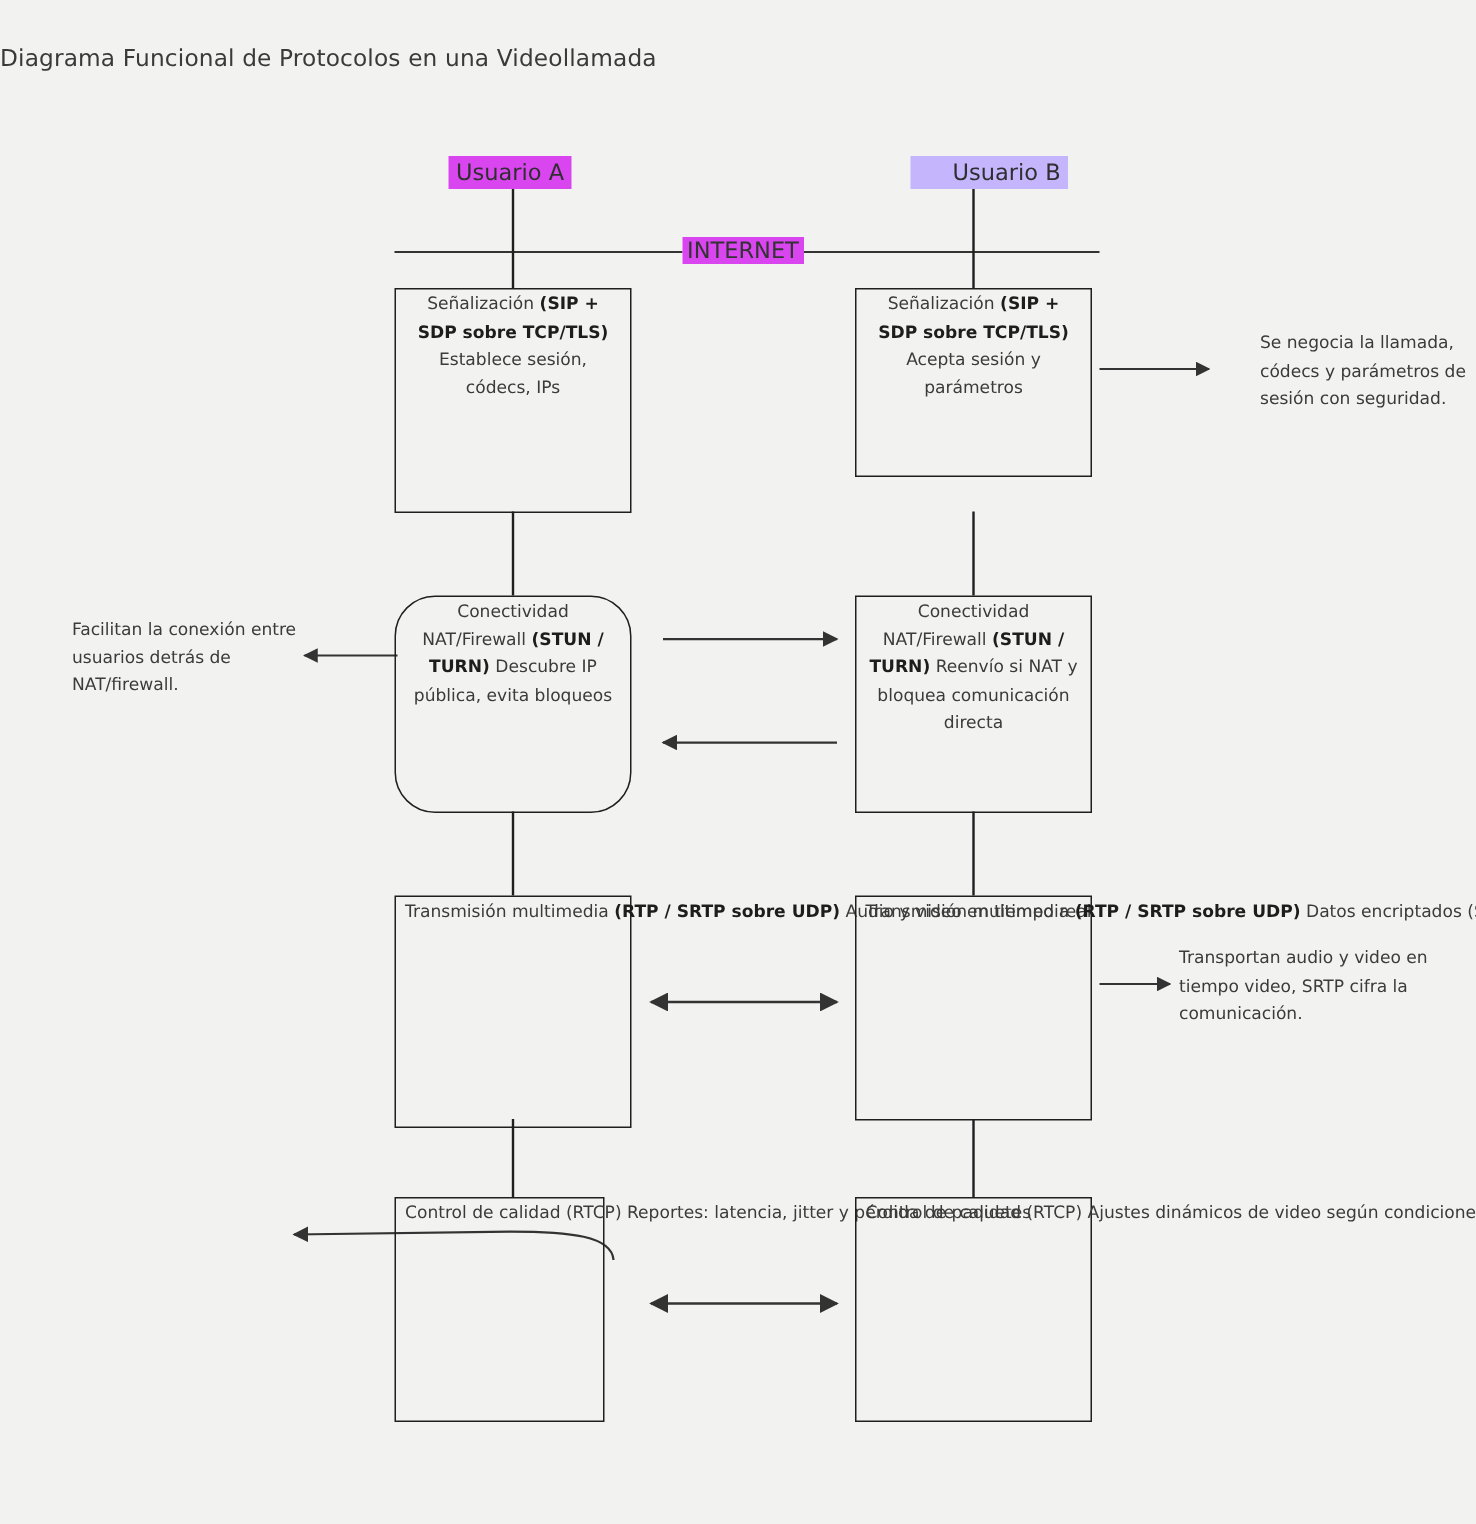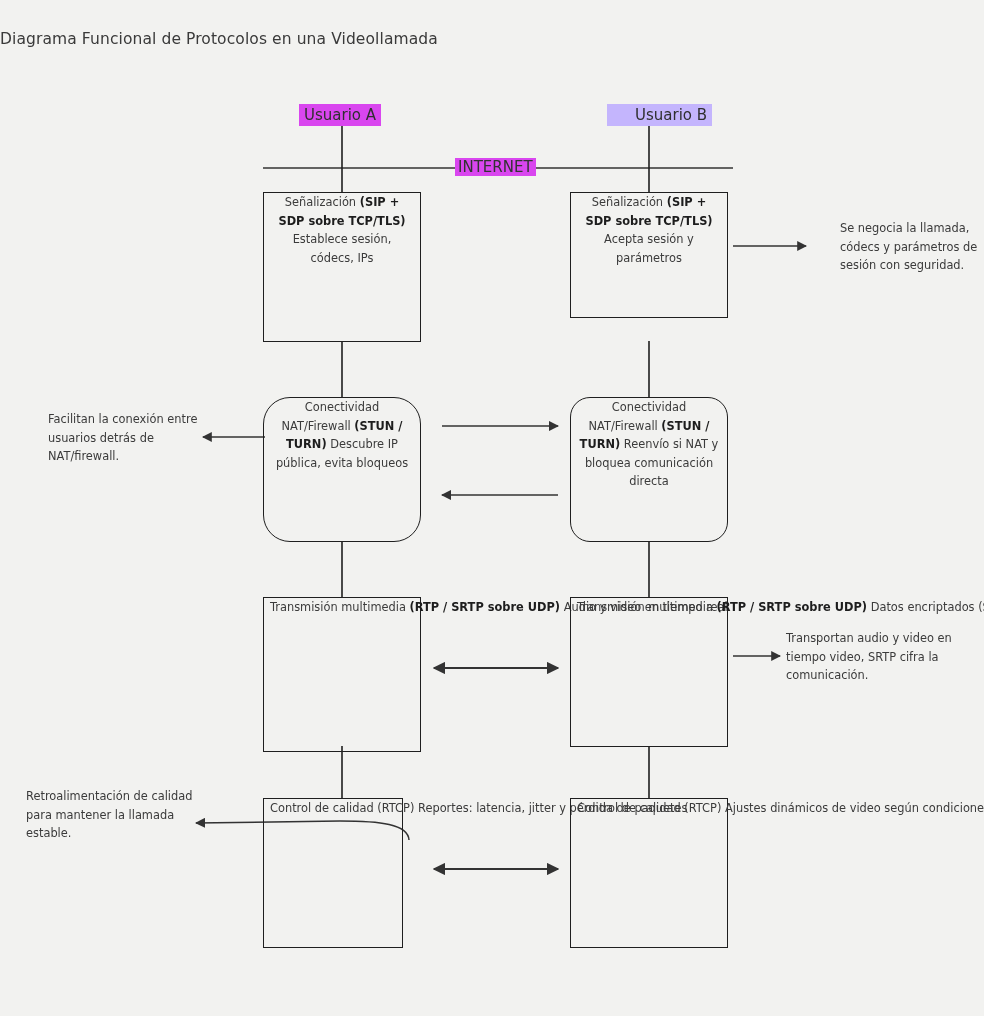--- a/index.html
+++ b/index.html
@@ -151,21 +151,21 @@
   <div class="node centered" style="left:263px; top:192px; width:158px; height:150px;">
     <div class="node-text"><span>Señalización</span> <b>(SIP + SDP sobre TCP/TLS)</b> <span>Establece sesión, códecs, IPs</span> </div>
   </div>
   <div class="node centered" style="left:570px; top:192px; width:158px; height:126px;">
     <div class="node-text"><span>Señalización</span> <b>(SIP + SDP sobre TCP/TLS)</b> <span>Acepta sesión y parámetros</span> </div>
   </div>
 
   <div class="node centered" style="left:263px; top:397px; width:158px; height:145px;border-radius:27px;">
     <div class="node-text"><span>Conectividad NAT/Firewall</span> <b>(STUN / TURN)</b> <span>Descubre IP pública, evita bloqueos</span> </div>
   </div>
-  <div class="node centered" style="left:570px; top:397px; width:158px; height:145px;border-radius:20px;">
+  <div class="node centered" style="left:570px; top:397px; width:158px; height:145px;">
     <div class="node-text"><span>Conectividad NAT/Firewall</span> <b>(STUN / TURN)</b> <span>Reenvío si NAT y bloquea comunicación directa</span> </div>
   </div>
 
   <div class="node leftal" style="left:263px; top:597px; width:158px; height:155px;">
     <div class="node-text"><span>Transmisión multimedia</span> <b>(RTP / SRTP sobre UDP)</b> <span>Audio y video en tiempo real</span> </div>
   </div>
   <div class="node leftal" style="left:570px; top:597px; width:158px; height:150px;">
     <div class="node-text"><span>Transmisión multimedia</span> <b>(RTP / SRTP sobre UDP)</b> <span>Datos encriptados (SRTP)</span> </div>
   </div>
 
@@ -175,15 +175,14 @@
   <div class="node leftal" style="left:570px; top:798px; width:158px; height:150px;">
     <div class="node-text"><span>Control de calidad (RTCP)</span> <span>Ajustes dinámicos de video según condiciones de red</span> </div>
   </div>
 
   <div class="annot left-al" style="left:812px; top:219px; width:152px;margin-left:28px;">Se negocia la llamada, códecs y parámetros de sesión con seguridad.</div>
 
   <div class="annot right-al" style="left:48px; top:410px; width:150px;">Facilitan la conexión entre usuarios detrás de NAT/firewall.</div>
 
   <div class="annot left-al" style="left:786px; top:629px; width:172px;">Transportan audio y video en tiempo video, SRTP cifra la comunicación.</div>
 
-  <div class="annot left-al" style="left:26px; top:787px; width:172px;">Retroalimentación de calidad para mantener la llamada estable.</div>
 
 </div>
 
 </body></html>

